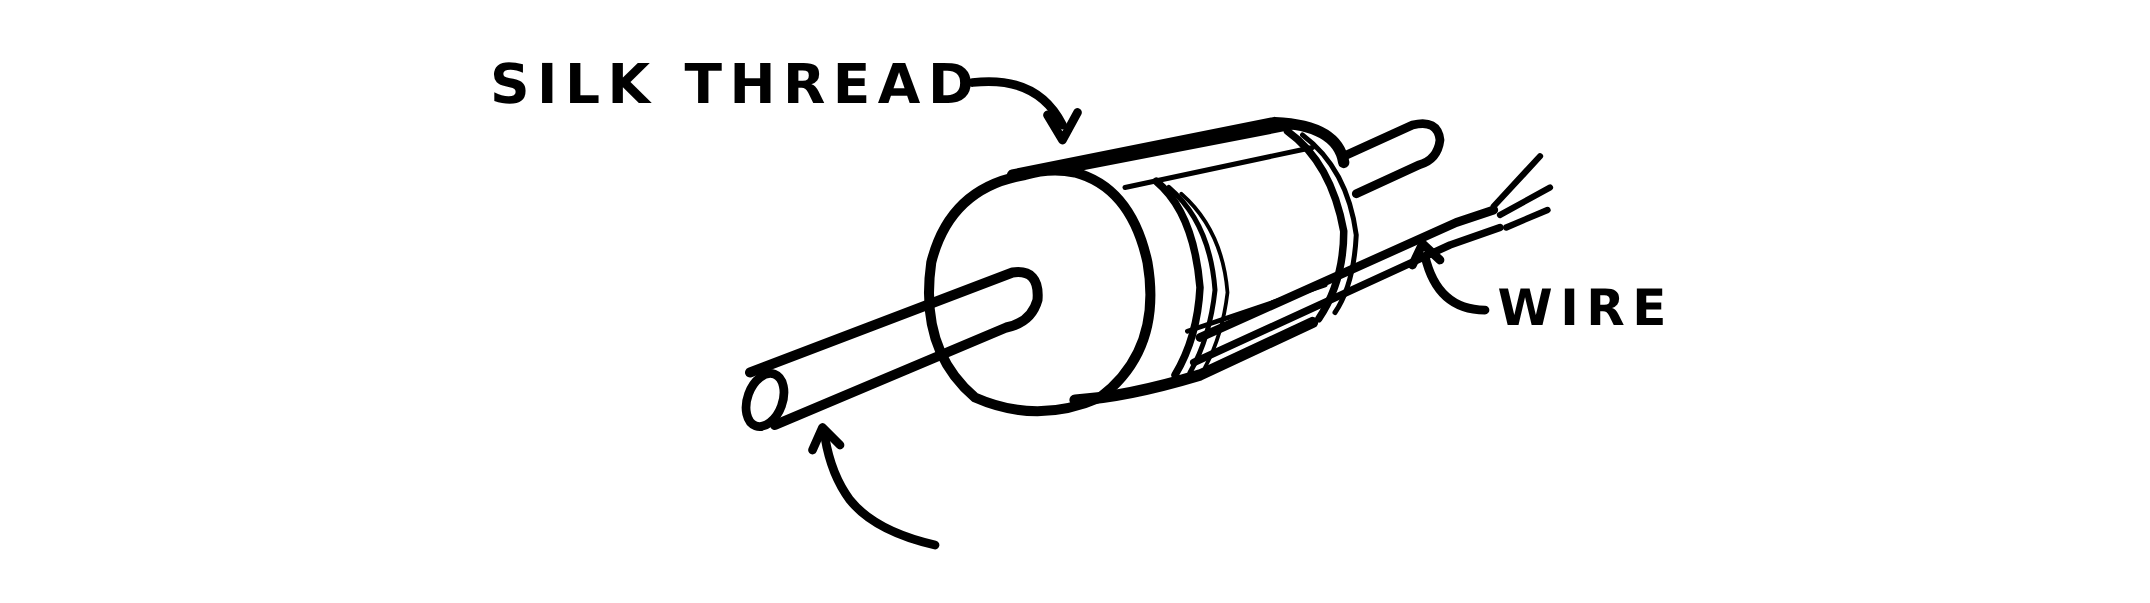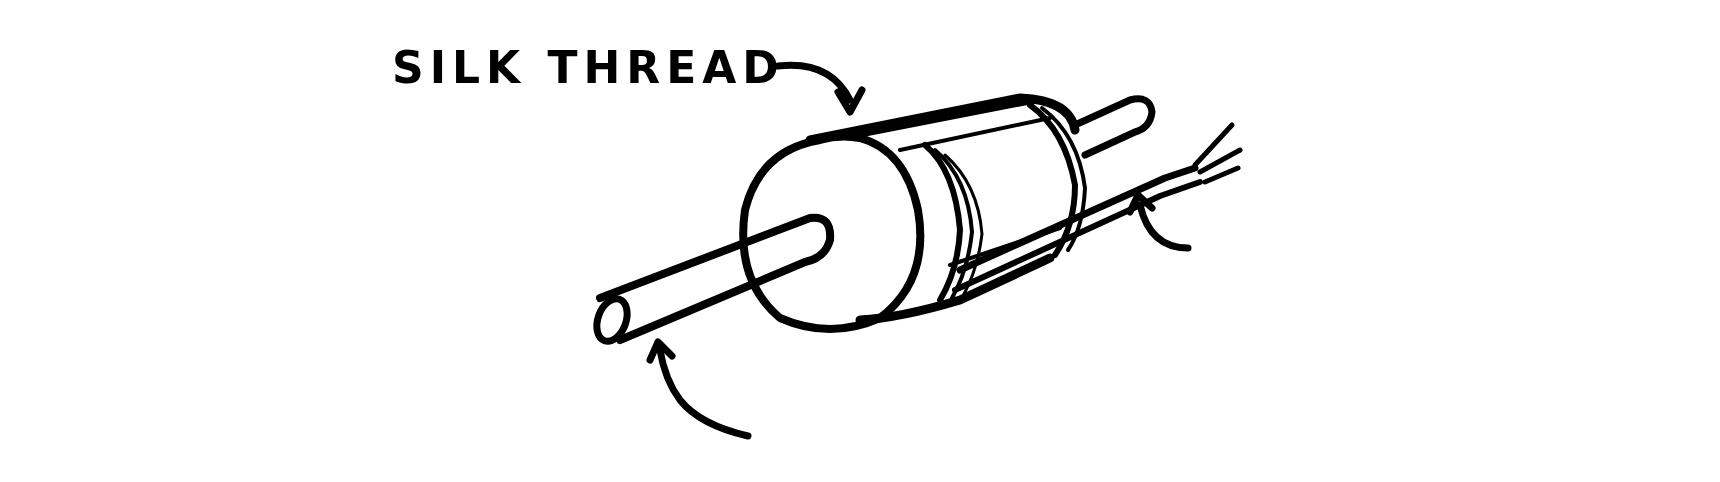--- a/index.html
+++ b/index.html
@@ -67,13 +67,14 @@
       <path d="M1188 248 Q1150 248 1140 205" stroke-width="7"></path>
       <path d="M1130 212 L1138 195 L1152 208" stroke-width="7"></path>
     </g>
     <g>
       <path d="M748 436 Q700 425 680 400 Q665 380 660 350" stroke-width="7"></path>
       <path d="M650 360 L658 342 L672 356" stroke-width="7"></path>
     </g>
   </svg>
 
   <div class="label lbl-silk">SILK THREAD</div>
+  <div class="label lbl-wire">WIRE</div>
 </div>
 
 </body></html>

